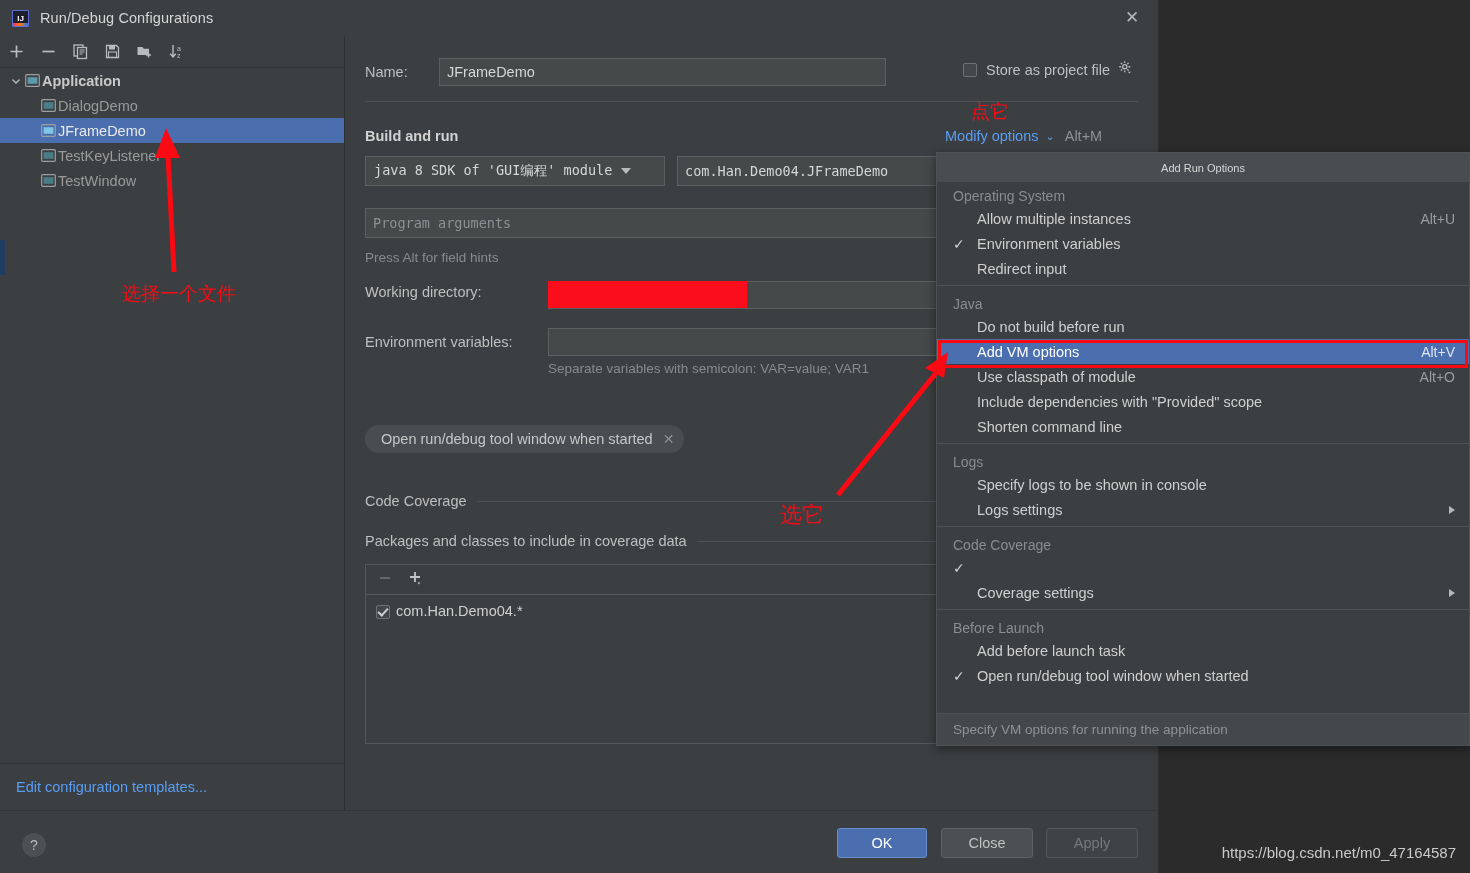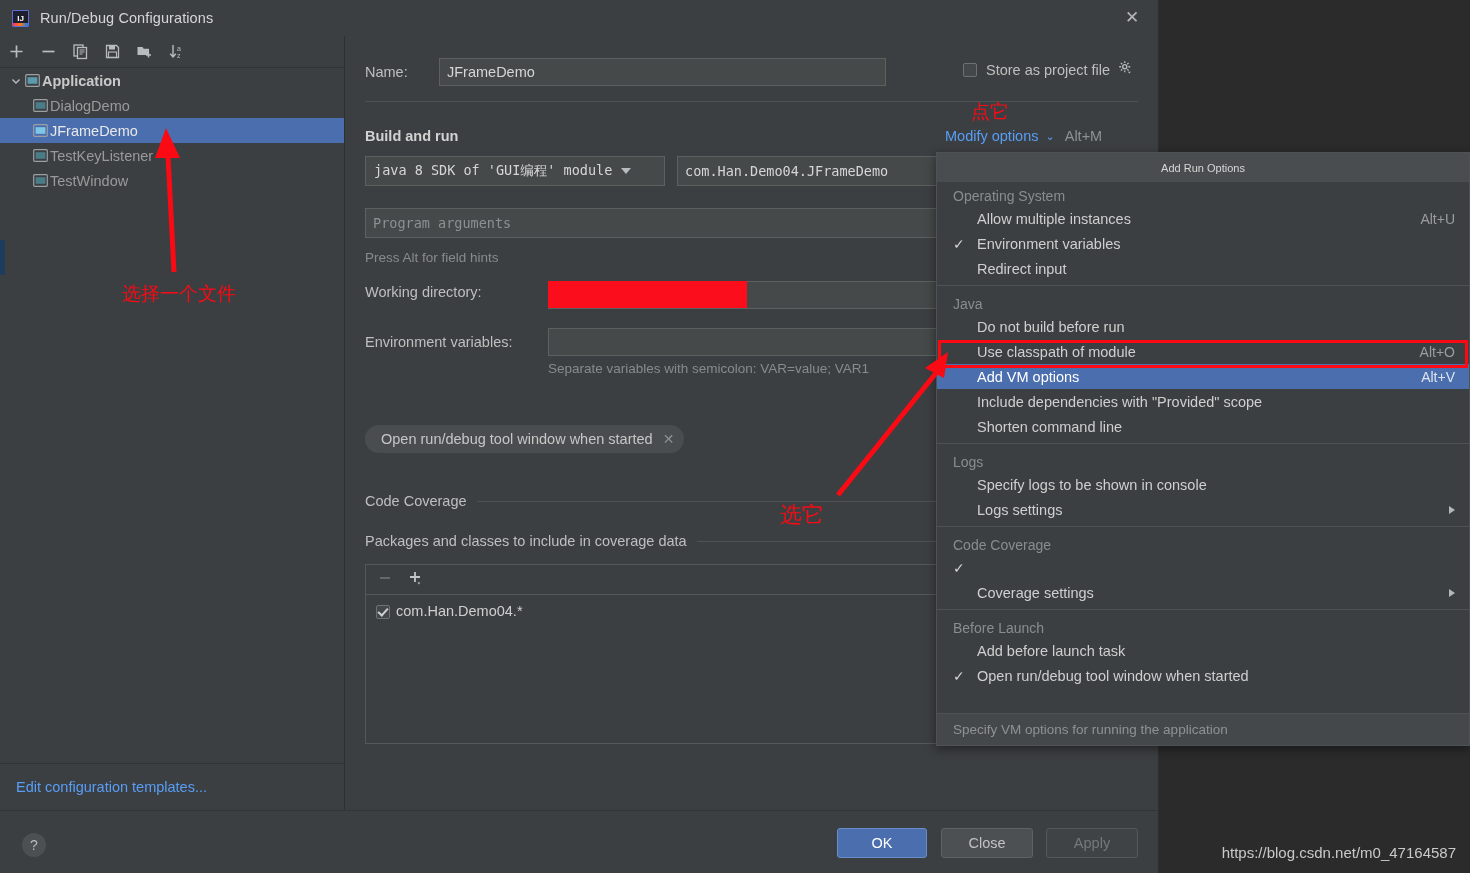--- a/index.html
+++ b/index.html
@@ -108,21 +108,21 @@
     width: 16px; height: 14px;
     flex: 0 0 16px;
     margin-right: 2px;
     display: inline-flex; align-items: center; justify-content: center;
   }
   .tree-label {
     font-size: 14.5px; color: #9a9a9a;
   }
   .tree-row.group .tree-label { color: #c8c8c8; font-weight: bold; }
   .tree-row.selected .tree-label { color: #e8e8e8; font-weight: normal; }
-  .tree-row.child { padding-left: 32px; }
+  .tree-row.child { padding-left: 40px; }
 
   .side-footer {
     position: absolute; left: 0; bottom: 0;
     width: 344px; height: 46px;
     border-top: 1px solid #323436;
     display: flex; align-items: center;
   }
   .link-blue {
     margin-left: 16px;
     font-size: 14.5px;
@@ -596,29 +596,29 @@
         <div class="menu-item">
           <span class="mi-check"></span>
           <span class="mi-label">Redirect input</span>
         </div>
         <div class="menu-sep"></div>
         <div class="menu-group-label">Java</div>
         <div class="menu-item">
           <span class="mi-check"></span>
           <span class="mi-label">Do not build before run</span>
         </div>
+        <div class="menu-item highlight">
+          <span class="mi-check"></span>
+          <span class="mi-label">Add VM options</span>
+          <span class="mi-accel">Alt+V</span>
+        </div>
         <div class="menu-item">
           <span class="mi-check"></span>
           <span class="mi-label">Use classpath of module</span>
           <span class="mi-accel">Alt+O</span>
-        </div>
-        <div class="menu-item highlight">
-          <span class="mi-check"></span>
-          <span class="mi-label">Add VM options</span>
-          <span class="mi-accel">Alt+V</span>
         </div>
         <div class="menu-item">
           <span class="mi-check"></span>
           <span class="mi-label">Include dependencies with "Provided" scope</span>
         </div>
         <div class="menu-item">
           <span class="mi-check"></span>
           <span class="mi-label">Shorten command line</span>
         </div>
         <div class="menu-sep"></div>

